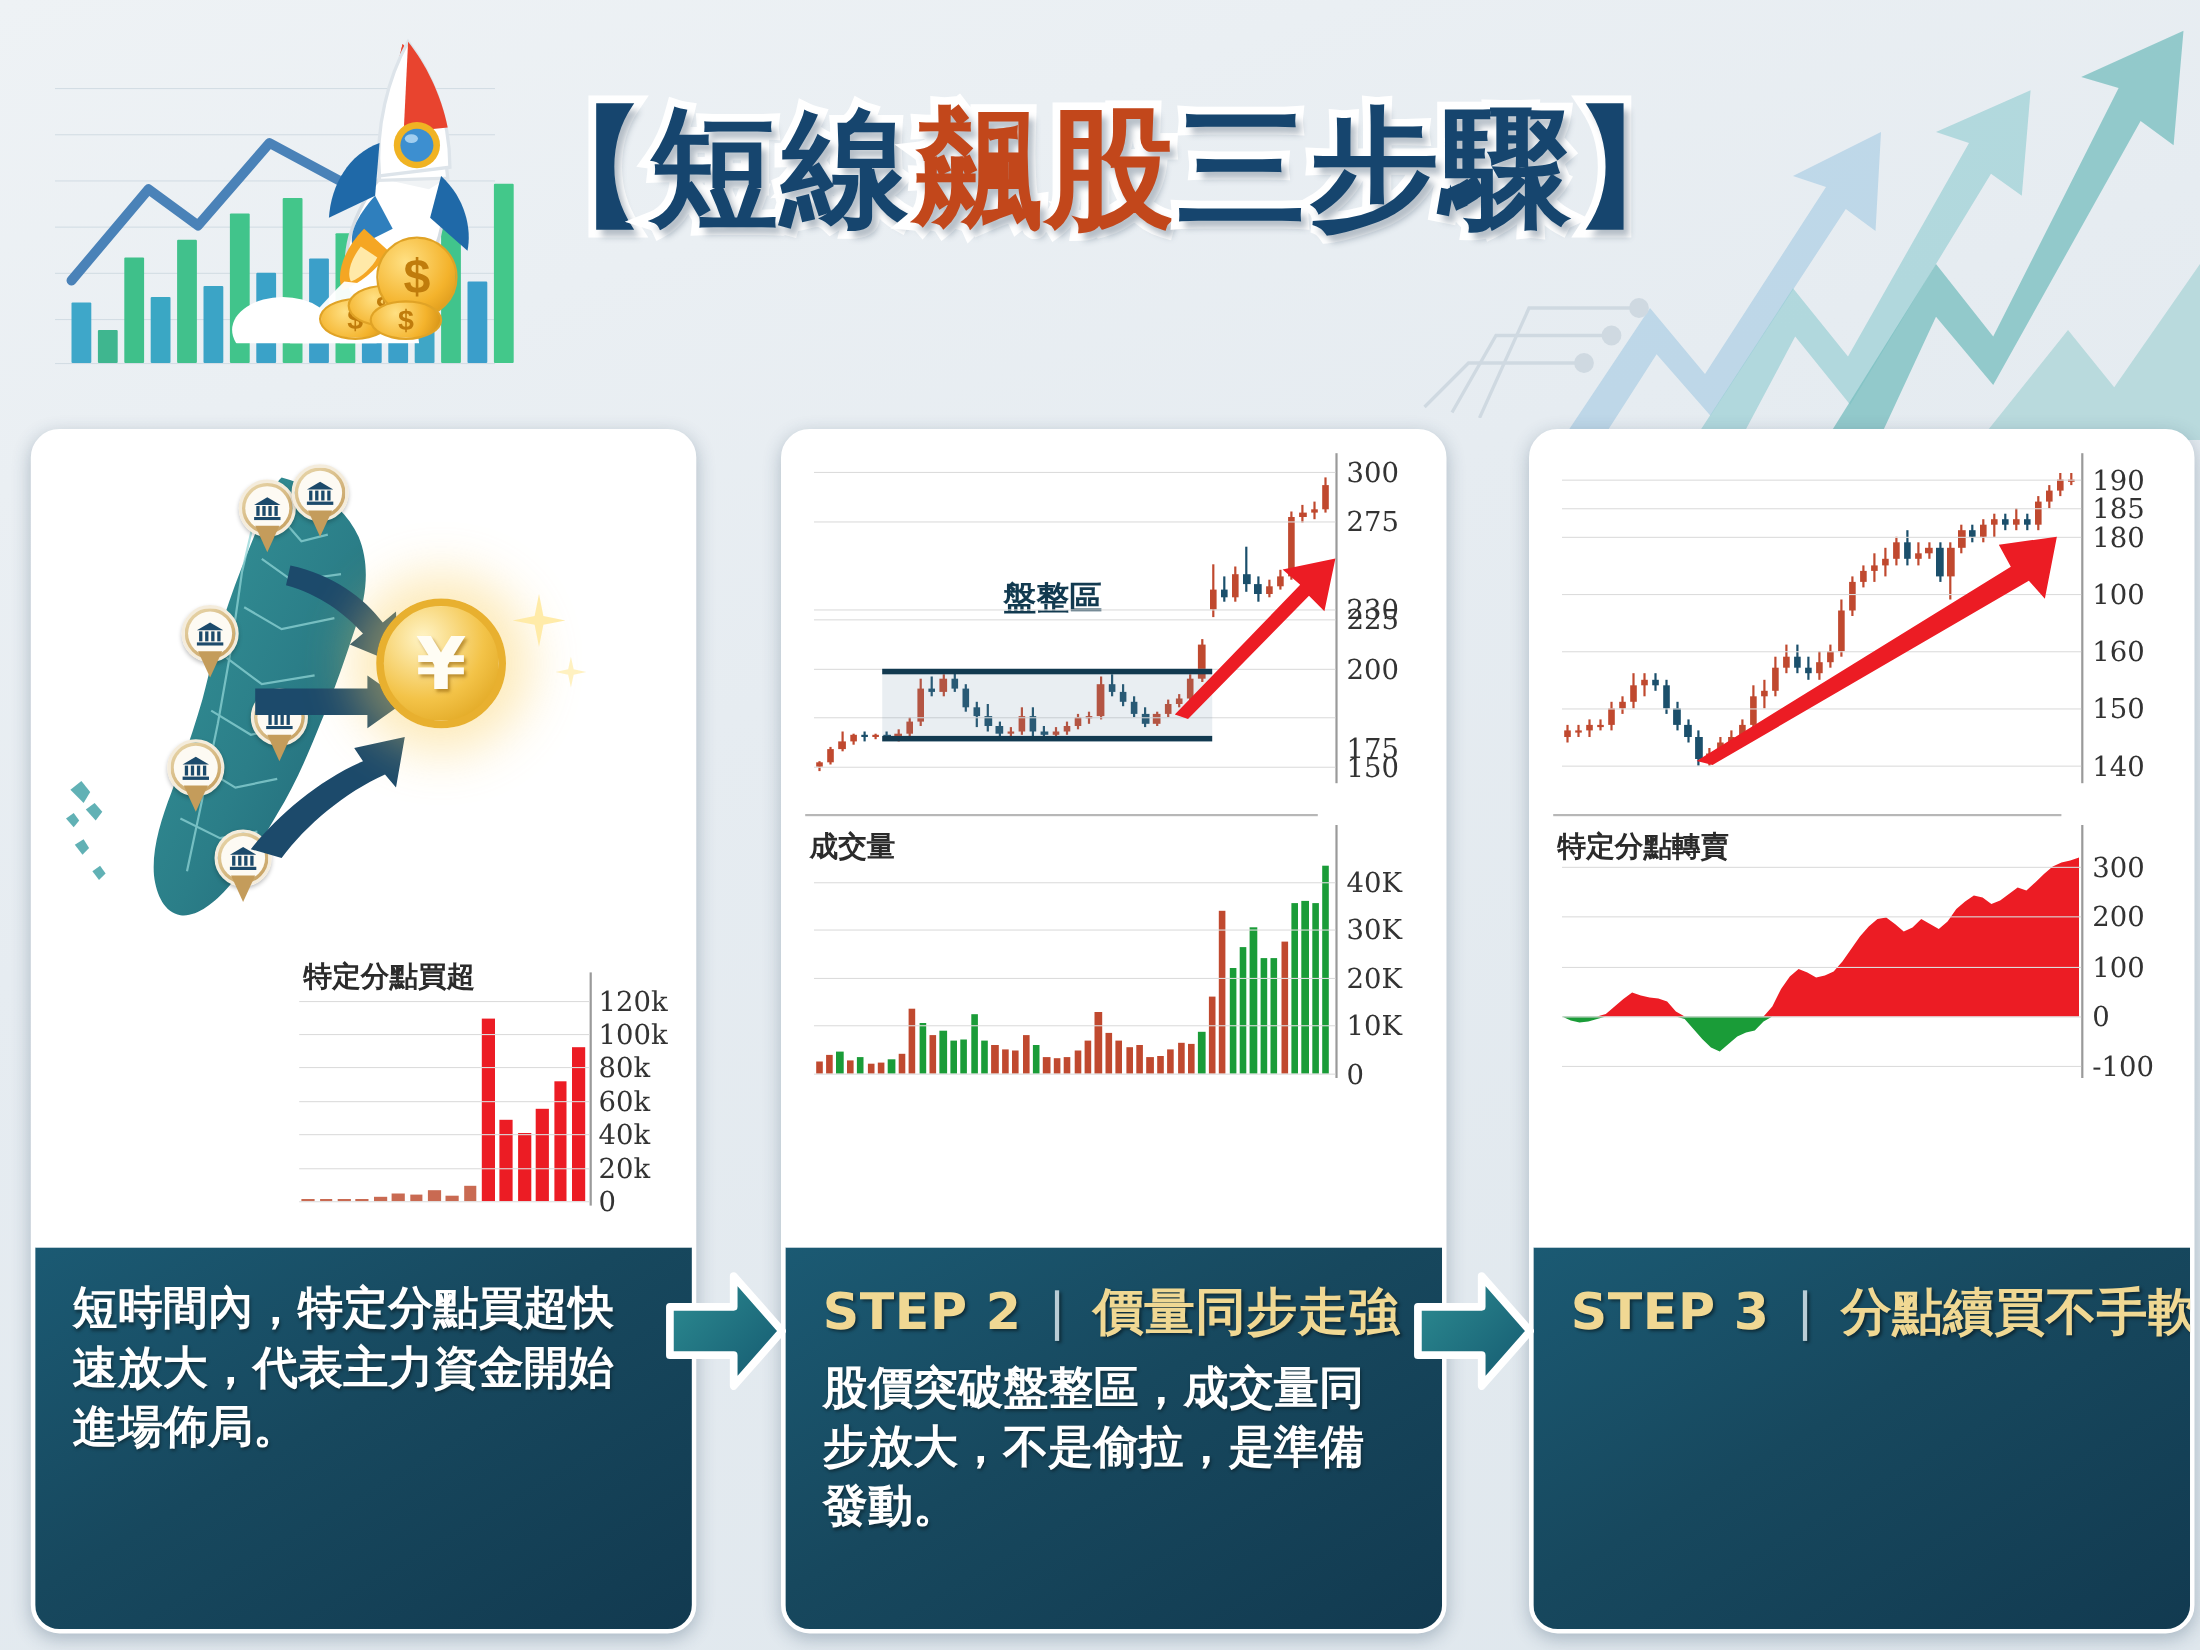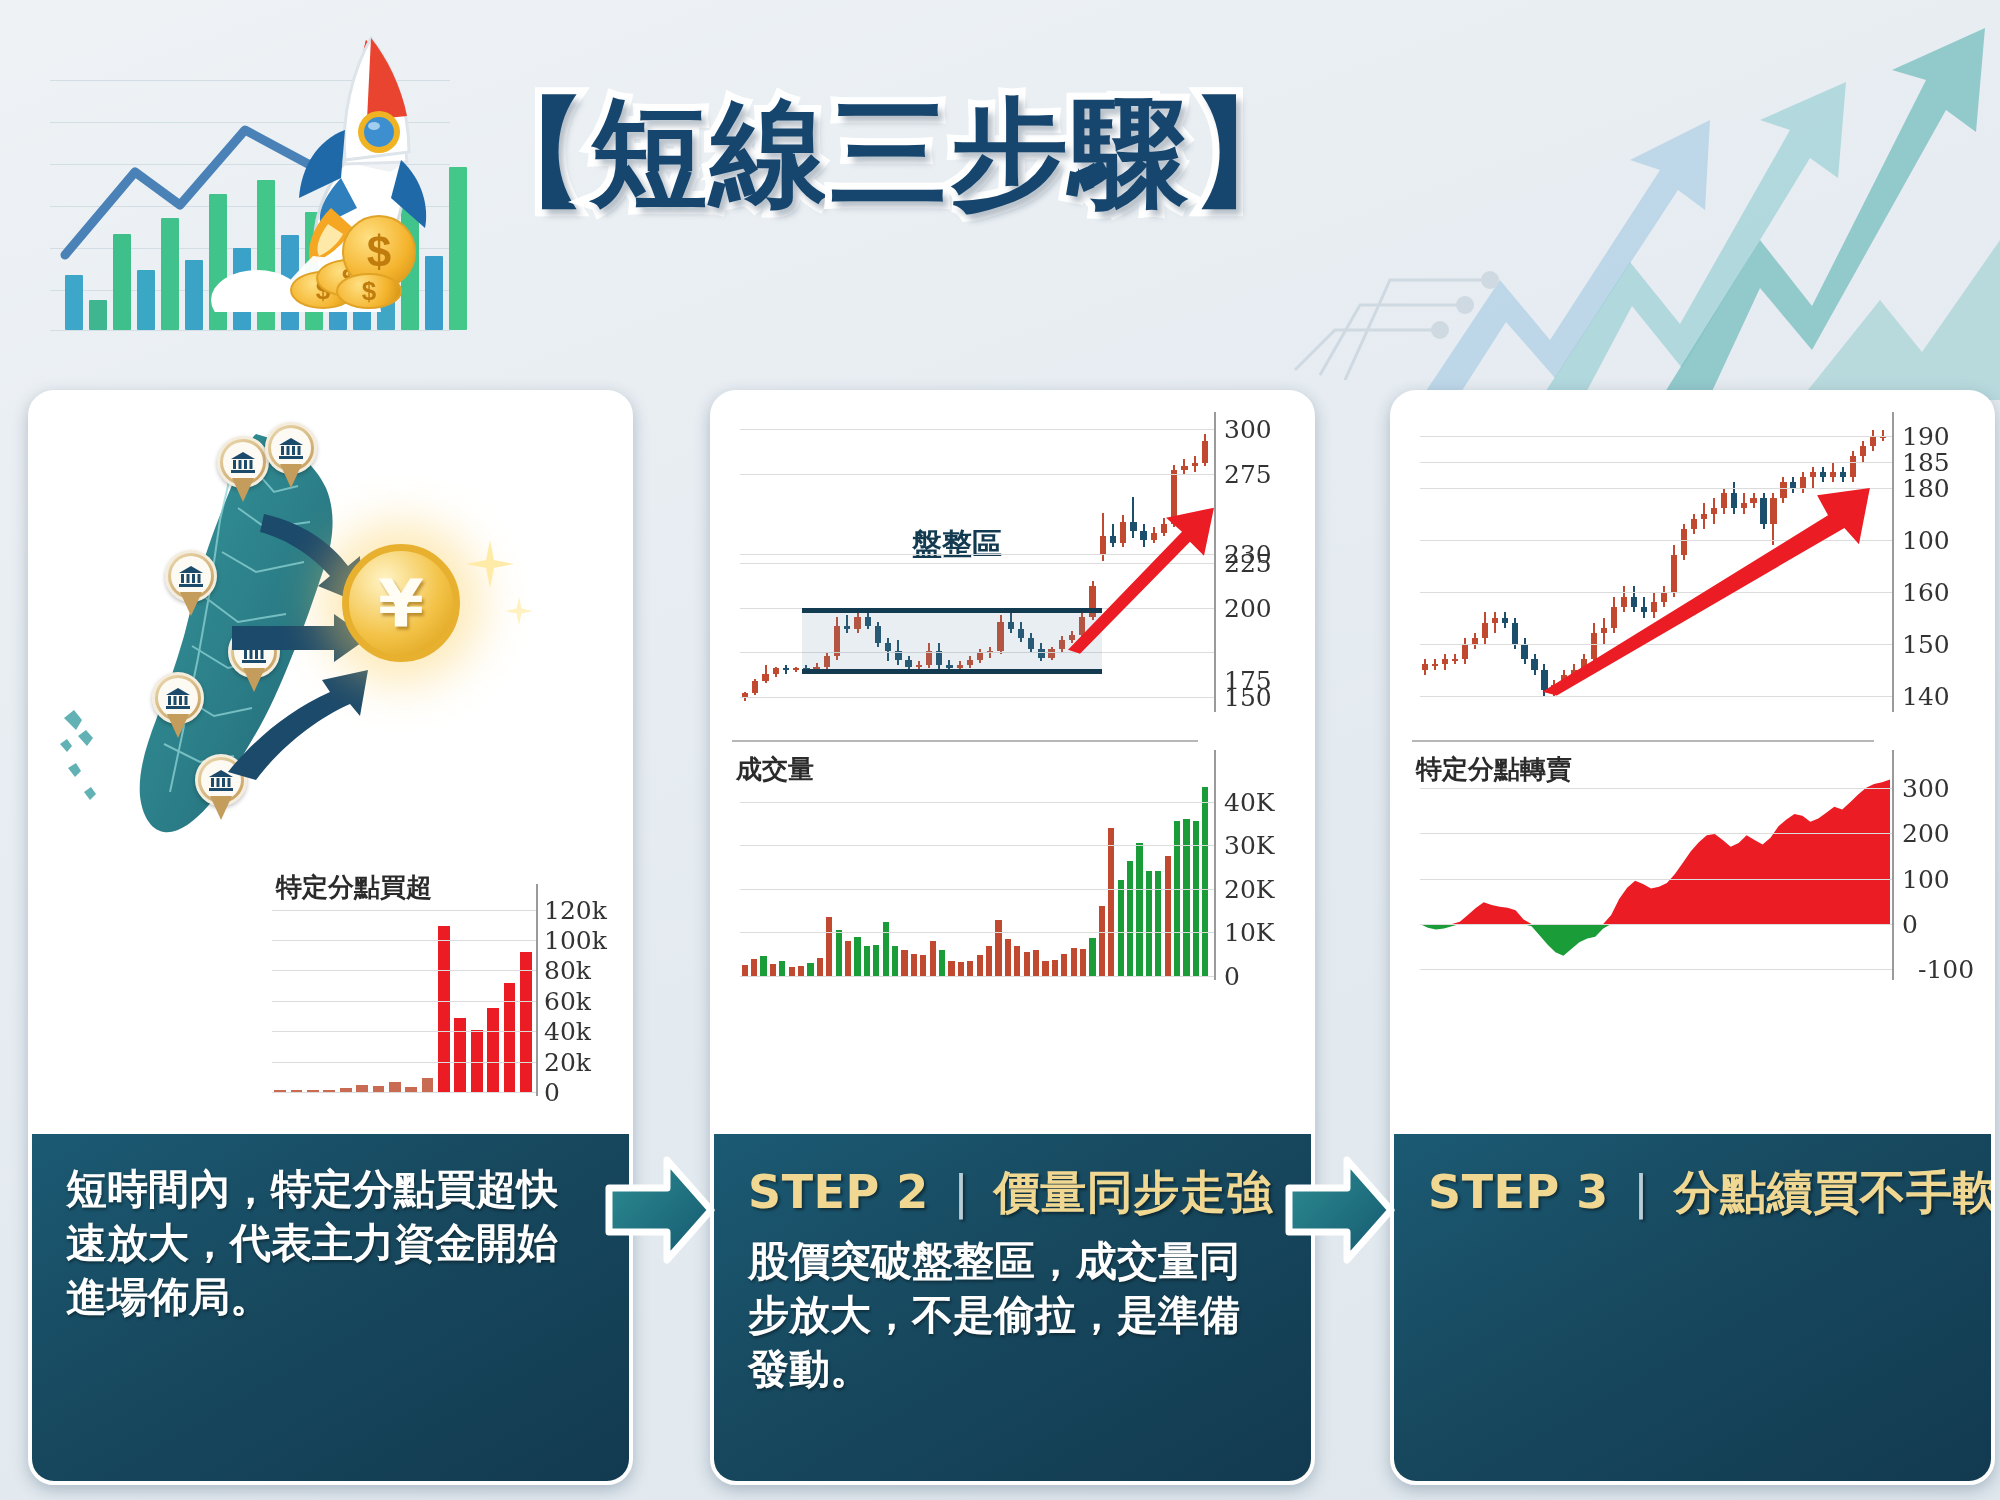--- a/index.html
+++ b/index.html
@@ -237,20 +237,21 @@
     <path d="M55 200 L100 100 L200 100" stroke="#cfd9e1" stroke-width="3" fill="none"></path>
     <circle cx="150" cy="150" r="9" fill="#cfd9e1"></circle>
     <circle cx="175" cy="125" r="9" fill="#cfd9e1"></circle>
     <circle cx="200" cy="100" r="9" fill="#cfd9e1"></circle>
   </svg>
 </div>
 
 <div class="title">
   <span class="t-navy">【</span>
   <span class="t-navy">短線</span>
+  <span class="t-orange">飆股</span>
   <span class="t-navy">三步驟</span>
   <span class="t-navy">】</span>
 </div>
 
 <div class="cards">
 
   <div class="card" id="card1">
     <div class="card-figure">
 
       <svg class="tw-map" viewBox="0 0 360 470">
@@ -771,21 +772,21 @@
         <div style="position:absolute;left:8px;top:24px;width:470px;height:200px;" id="c3a-plot"><svg width="470" height="200" viewBox="0 0 470 200">
               <path d="M0,150 L0,150 L7.966101694915254,153.63636363636363 L15.932203389830509,155.45454545454544 L23.898305084745765,154.54545454545456 L31.864406779661017,152.27272727272728 L39.83050847457627,150 L47.79661016949153,150 L55.76271186440678,150 L63.728813559322035,150 L71.69491525423729,150 L79.66101694915254,150 L87.62711864406779,150 L95.59322033898306,150 L103.55932203389831,150 L111.52542372881356,152.27272727272728 L119.49152542372882,161.36363636363637 L127.45762711864407,170.45454545454544 L135.42372881355934,178.1818181818182 L143.38983050847457,181.8181818181818 L151.35593220338984,175 L159.32203389830508,168.1818181818182 L167.28813559322035,164.54545454545456 L175.25423728813558,162.72727272727272 L183.22033898305085,154.54545454545456 L191.18644067796612,150 L199.15254237288136,150 L207.11864406779662,150 L215.08474576271186,150 L223.05084745762713,150 L231.01694915254237,150 L238.98305084745763,150 L246.94915254237287,150 L254.91525423728814,150 L262.8813559322034,150 L270.8474576271187,150 L278.8135593220339,150 L286.77966101694915,150 L294.7457627118644,150 L302.7118644067797,150 L310.6779661016949,150 L318.64406779661016,150 L326.6101694915254,150 L334.5762711864407,150 L342.54237288135596,150 L350.50847457627117,150 L358.47457627118644,150 L366.4406779661017,150 L374.40677966101697,150 L382.37288135593224,150 L390.33898305084745,150 L398.3050847457627,150 L406.271186440678,150 L414.23728813559325,150 L422.20338983050846,150 L430.1694915254237,150 L438.135593220339,150 L446.10169491525426,150 L454.0677966101695,150 L462.03389830508473,150 L470,150 L470,150 Z" fill="#1a9c38"></path>
               <path d="M0,150 L0,150 L7.966101694915254,150 L15.932203389830509,150 L23.898305084745765,150 L31.864406779661017,150 L39.83050847457627,147.72727272727272 L47.79661016949153,140.9090909090909 L55.76271186440678,134.0909090909091 L63.728813559322035,128.1818181818182 L71.69491525423729,130.9090909090909 L79.66101694915254,132.72727272727275 L87.62711864406779,133.63636363636363 L95.59322033898306,136.36363636363637 L103.55932203389831,145.45454545454547 L111.52542372881356,150 L119.49152542372882,150 L127.45762711864407,150 L135.42372881355934,150 L143.38983050847457,150 L151.35593220338984,150 L159.32203389830508,150 L167.28813559322035,150 L175.25423728813558,150 L183.22033898305085,150 L191.18644067796612,140.9090909090909 L199.15254237288136,125 L207.11864406779662,113.63636363636364 L215.08474576271186,106.81818181818183 L223.05084745762713,110 L231.01694915254237,114.54545454545455 L238.98305084745763,112.72727272727273 L246.94915254237287,109.0909090909091 L254.91525423728814,100 L262.8813559322034,88.63636363636364 L270.8474576271187,77.27272727272727 L278.8135593220339,68.18181818181819 L286.77966101694915,61.363636363636346 L294.7457627118644,60 L302.7118644067797,65.9090909090909 L310.6779661016949,72.72727272727273 L318.64406779661016,69.0909090909091 L326.6101694915254,61.363636363636346 L334.5762711864407,65.9090909090909 L342.54237288135596,70.45454545454547 L350.50847457627117,63.636363636363654 L358.47457627118644,52.27272727272728 L366.4406779661017,45.45454545454547 L374.40677966101697,40 L382.37288135593224,41.81818181818181 L390.33898305084745,47.72727272727272 L398.3050847457627,44.54545454545456 L406.271186440678,38.636363636363654 L414.23728813559325,32.72727272727275 L422.20338983050846,35.45454545454544 L430.1694915254237,28.181818181818187 L438.135593220339,20.454545454545467 L446.10169491525426,13.636363636363654 L454.0677966101695,10 L462.03389830508473,8.181818181818187 L470,5.454545454545439 L470,150 Z" fill="#ec1c24"></path>
             </svg></div>
         <div class="axisline" style="left:480px;top:0;height:230px;"></div>
         <div id="c3a-ticks">
             <div class="tick" style="left:490px;top:23.636363636363654px;">300</div>
             <div class="tick" style="left:490px;top:69.0909090909091px;">200</div>
             <div class="tick" style="left:490px;top:114.54545454545456px;">100</div>
             <div class="tick" style="left:490px;top:160px;">0</div>
-            <div class="tick" style="left:506px;top:205.45454545454547px;">-100</div>
+            <div class="tick" style="left:490px;top:205.45454545454547px;">-100</div>
           </div>
       <div class="gl" style="left:8px;top:37.636363636363654px;width:472px;"></div>
           <div class="gl" style="left:8px;top:83.0909090909091px;width:472px;"></div>
           <div class="gl" style="left:8px;top:128.54545454545456px;width:472px;"></div>
           <div class="gl" style="left:8px;top:174px;width:472px;"></div>
           <div class="gl" style="left:8px;top:219.45454545454547px;width:472px;"></div>
         </div>
     </div>
 
     <div class="card-caption">

